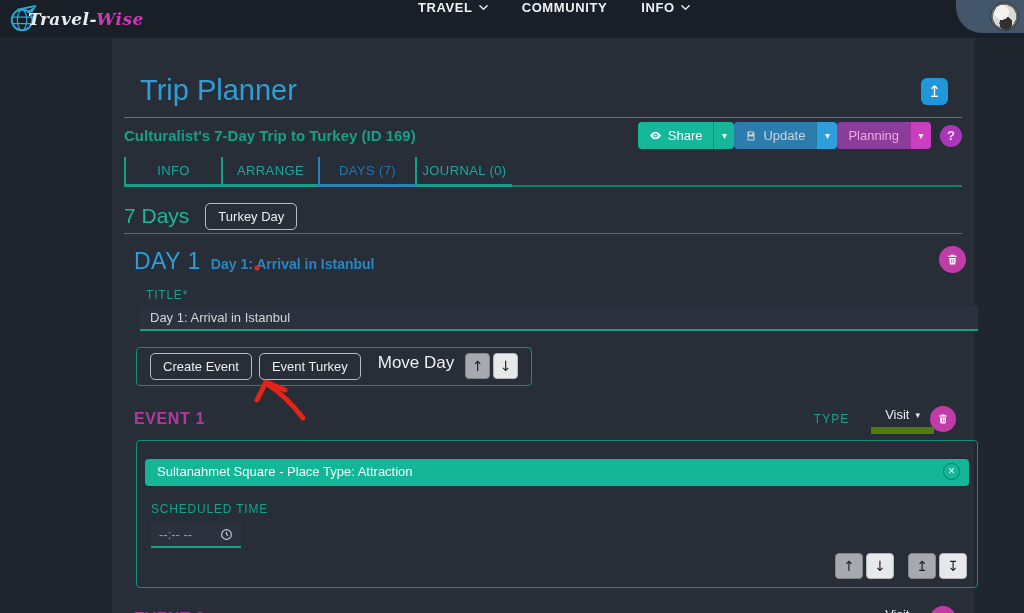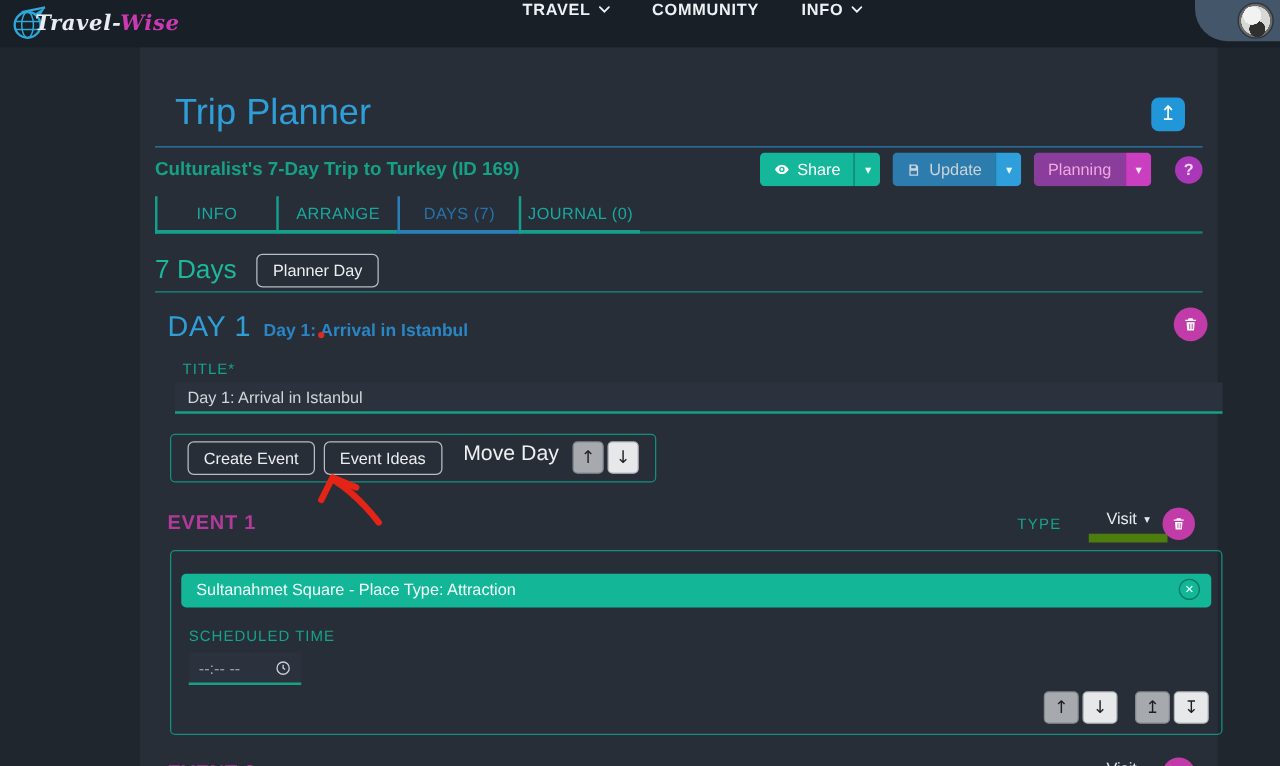--- a/index.html
+++ b/index.html
@@ -23,21 +23,21 @@
       radial-gradient(circle at 50% 50%, #d8d8d6 0 60%, #6a6a68 61% 100%);
       border:1px solid #2b3642; }
 
   
   .container { position:relative; width:862px; height:575px; margin-left:112px; background:#272e38; padding:36px 12px 0 12px; }
 
   .page-title { color:#2f9ed7; font-size:29px; font-weight:400; margin-left:16px; }
   .hr-blue { border:none; border-top:1px solid #2b7fb4; margin-top:10px; }
   .header-row { display:flex; align-items:center; margin-top:4px; height:27px; }
   .trip-subtitle { color:#16a085; font-size:15px; font-weight:bold; }
-  .header-buttons { margin-left:auto; display:flex; align-items:center; gap:10px; }
+  .header-buttons { margin-left:auto; display:flex; align-items:center; gap:0; }
   .scroll-top { position:absolute; top:40px; right:26px; width:27px; height:27px; background:#2196d8; color:#fff; border:none; border-radius:6px; font-size:16px; line-height:27px; text-align:center; cursor:pointer; }
 
   .split { display:flex; height:27px; border-radius:4px; overflow:hidden; cursor:pointer; }
   .split .main { display:flex; align-items:center; gap:6px; padding:0 11px; font-size:13px; }
   .split .caret-part { width:21px; display:flex; align-items:center; justify-content:center; font-size:10px; border-left:1px solid rgba(0,0,0,0.22); }
   .share .main { background:#15b79b; color:#fff; }
   .share .caret-part { background:#15b79b; color:#eafff9; }
   .update .main { background:#2c7cad; color:#ccd3d9; }
   .update .caret-part { background:#2f9fdc; color:#eaf6ff; }
   .planning .main { background:#8a3d9b; color:#f0a8e0; }
@@ -177,42 +177,42 @@
     <div class="tab">INFO</div>
     <div class="tab">ARRANGE</div>
     <div class="tab active">DAYS (7)</div>
     <div class="tab">JOURNAL (0)</div>
     <div class="tab-fill"></div>
   </div>
 
   
   <div class="days-head">
     <span class="days-title">7 Days</span>
-    <button class="btn-outline create-day">Planner Day</button>
+    <button class="btn-outline create-day">Turkey Day</button>
   </div>
   <hr class="hr-teal">
 
   
   <div class="day-head">
     <span class="day-title">DAY 1</span>
     <span class="day-subtitle">Day 1: Arrival in Istanbul</span>
     <button class="trash-btn">
       <svg width="13" height="13" viewBox="0 0 24 24" fill="#fff">
           <path d="M9 3h6l1 2h4v2H4V5h4l1-2zm-3 6h12l-1 12H7L6 9zm4 2v8h1.4v-8H10zm3.6 0v8H15v-8h-1.4z"></path>
         </svg>
     </button>
   </div>
 
   <label class="field-label">TITLE*</label>
   <input class="text-input" type="text" value="Day 1: Arrival in Istanbul" style="">
 
   
   <div class="toolbar">
     <button class="btn-outline">Create Event</button>
-    <button class="btn-outline">Event Ideas</button>
+    <button class="btn-outline">Event Turkey</button>
     <span class="move-label">Move Day</span>
     <div class="arrow-group">
       <button class="sq-btn sq-gray"><span>↑</span></button>
       <button class="sq-btn sq-light"><span>↓</span></button>
     </div>
   </div>
 
   
   <div class="event-head">
     <span class="event-title">EVENT 1</span>

